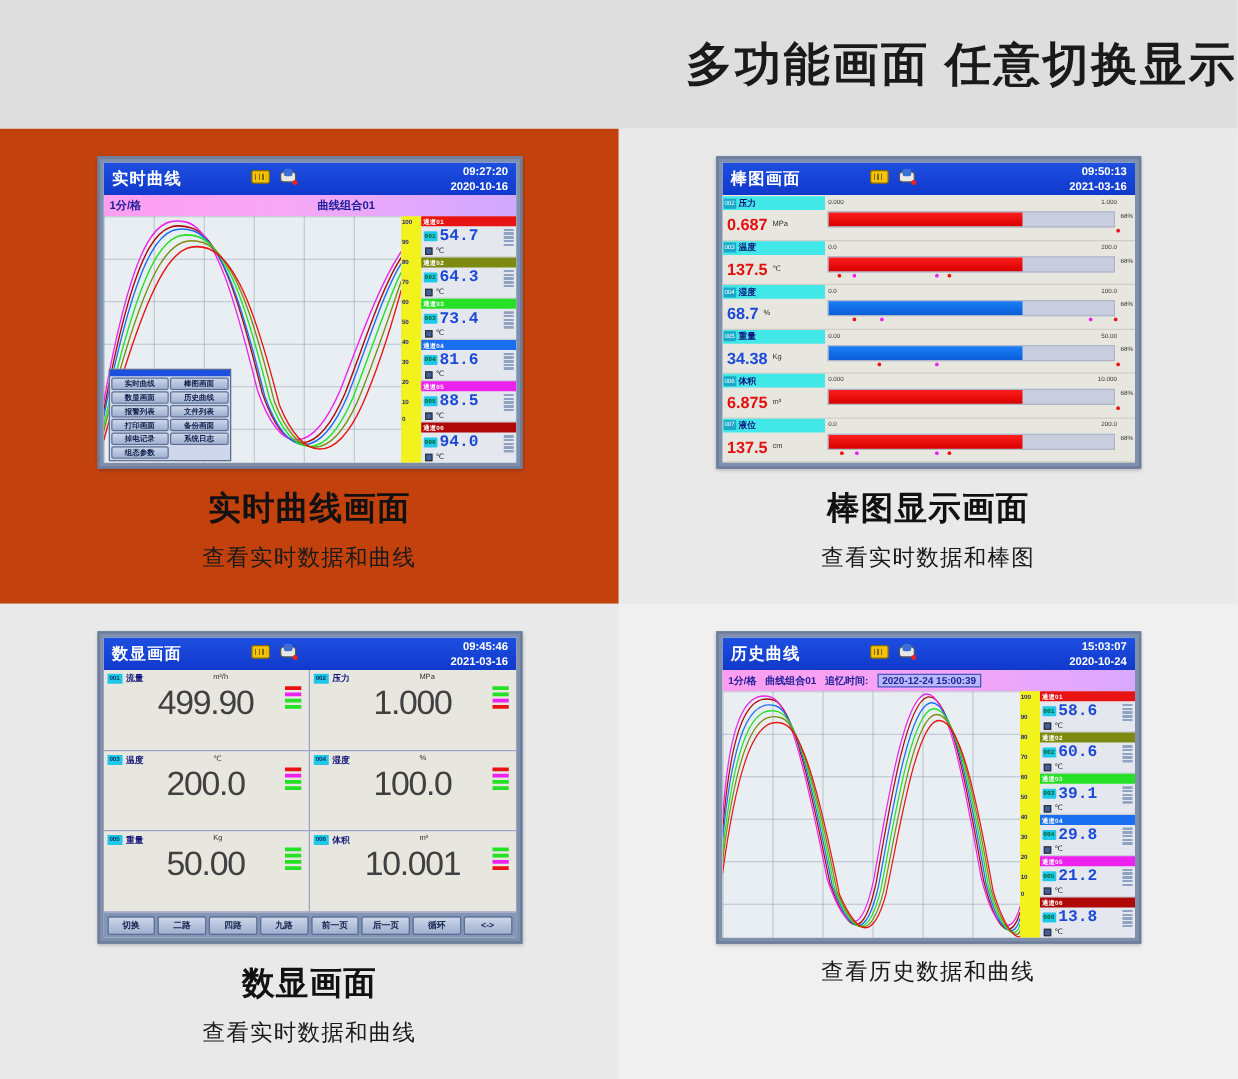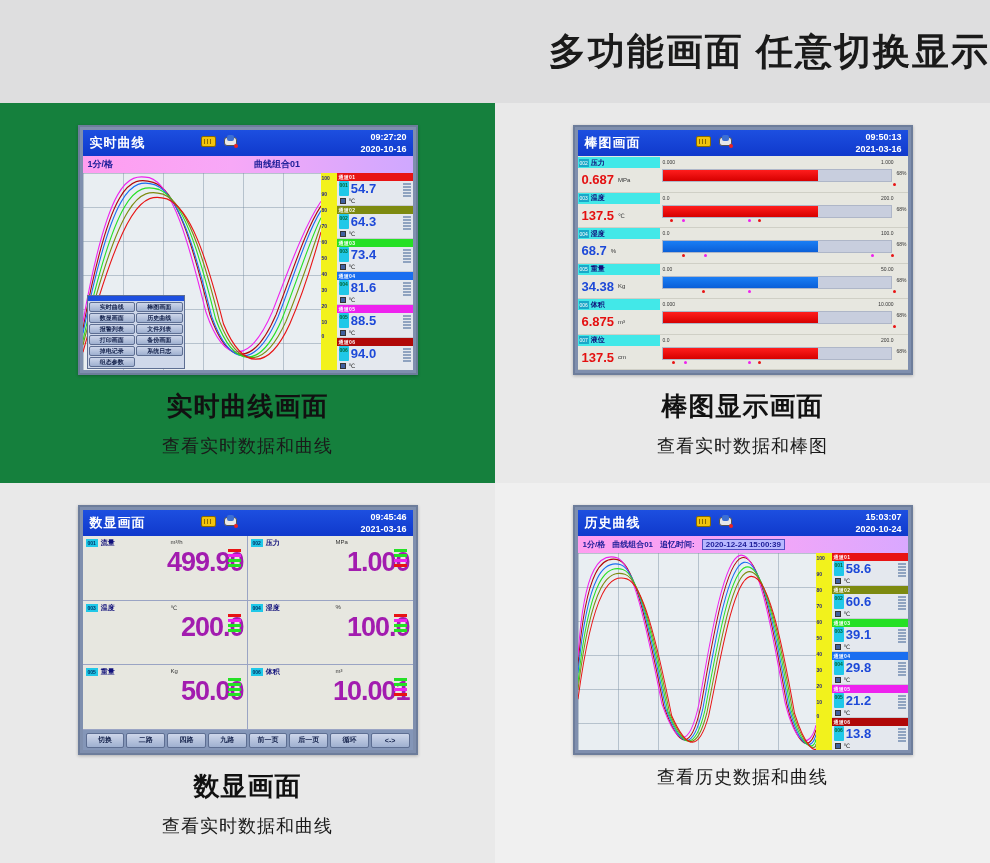--- a/index.html
+++ b/index.html
@@ -18,21 +18,21 @@
     display: flex; align-items: center; justify-content: flex-end;
   }
   .header-title {
     font-size: 37px; font-weight: bold; color: #1a1a1a;
     letter-spacing: 2px;
   }
 
   
   .grid { display: grid; grid-template-columns: 1fr 1fr; grid-template-rows: 380px 380px; }
   .cell { display: flex; flex-direction: column; align-items: center; padding-top: 22px; }
-  .cell.q1 { background: #15803d; }
+  .cell.q1 { background: #c2410c; }
   .cell.q2 { background: #e9e9e9; }
   .cell.q3 { background: #e9e9e9; }
   .cell.q4 { background: #f0f0f0; }
 
   .caption-title { font-size: 26px; font-weight: bold; color: #111; margin-top: 14px; letter-spacing: 1px; }
   .caption-sub { font-size: 18px; color: #1a1a1a; margin-top: 10px; letter-spacing: 1px; }
 
   
   .device {
     width: 340px; height: 250px;
@@ -82,21 +82,21 @@
     background-size: 40px 34px;
     overflow: hidden;
   }
   .plot svg { position: absolute; inset: 0; width: 100%; height: 100%; }
   .axisbar { width: 16px; background: #f2f21c; position: relative; }
   .axisbar .tick { position: absolute; left: 1px; color: #1e1e8c; font-size: 5px; font-weight: bold; }
   .chanpanel { width: 76px; background: #e4e8ee; display: flex; flex-direction: column; }
   .chan { flex: 1; display: flex; flex-direction: column; position: relative; border-bottom: 1px solid #c8ccd4; }
   .chan-hdr { height: 8px; display: flex; align-items: center; }
   .chan-hdr .ch-tag { color: #fff; font-size: 5px; font-weight: bold; margin-left: 2px; letter-spacing: .3px; }
-  .chan-val-row { flex: 1; display: flex; padding-left: 2px; }
+  .chan-val-row { flex: 1; display: flex; align-items: center; padding-left: 2px; font-family: Liberation Mono, monospace; }
   .ch-no {
     background: #20c8e8; color: #063; font-size: 5px; font-weight: bold;
     padding: 0 1px; border-radius: 1px; margin-right: 2px; line-height: 8px;
   }
   .ch-val { color: #1d49d8; font-size: 13px; font-weight: bold; }
   .ch-unit-row { height: 9px; display: flex; align-items: center; padding-left: 3px; gap: 3px; }
   .ch-sq { width: 6px; height: 6px; background: #3f5f9f; border: 1px solid #333; }
   .ch-unit { color: #222; font-size: 6px; }
   .ch-bars { position: absolute; right: 2px; top: 10px; width: 8px; height: 14px;
     background: repeating-linear-gradient(to bottom,#8fa3c0 0 2px, #e4e8ee 2px 3px); }
@@ -132,21 +132,21 @@
   .bg-mark { position: absolute; top: 26px; width: 3px; height: 3px; border-radius: 50%; }
 
   
   .dd-body { flex: 1; background: #e7e7e0; display: grid; grid-template-columns: 1fr 1fr; grid-template-rows: 1fr 1fr 1fr; }
   .ddcell { border-right: 1px solid #9aa4c4; border-bottom: 1px solid #9aa4c4; position: relative; padding: 2px 3px; }
   .ddcell:nth-child(2n) { border-right: none; }
   .dd-top { display: flex; align-items: center; gap: 3px; }
   .dd-no { background: #20c8e8; color: #036; font-size: 5px; padding: 0 2px; line-height: 8px; font-weight: bold; }
   .dd-name { font-size: 7px; font-weight: bold; color: #10107a; }
   .dd-unit { font-size: 6px; color: #333; position: absolute; left: 88px; top: 3px; }
-  .dd-val { color: #a21caf; font-size: 27px; font-weight: bold; text-align: right; margin-top: -1px; letter-spacing: -1px; }
+  .dd-val { color: #404040; font-size: 27px; font-weight: normal; text-align: center; margin-top: -1px; letter-spacing: -1px; }
   .dd-seg { position: absolute; right: 6px; top: 13px; display: flex; flex-direction: column; gap: 2px; }
   .dd-seg i { display: block; width: 13px; height: 3px; }
 
   
   .hs-subbar { height: 17px; background: linear-gradient(90deg,#ff9ef0,#f2a6f8 60%,#d9a8ff); display: flex; align-items: center; gap: 7px; padding-left: 5px; flex: 0 0 17px; }
   .hs-subbar span { color: #20209a; font-size: 8px; font-weight: bold; }
   .hs-time-box { background: #b8b8ff; border: 1px solid #5050c0; color: #101080; font-size: 8px; padding: 0 3px; }
 </style>
 </head>
 <body>

